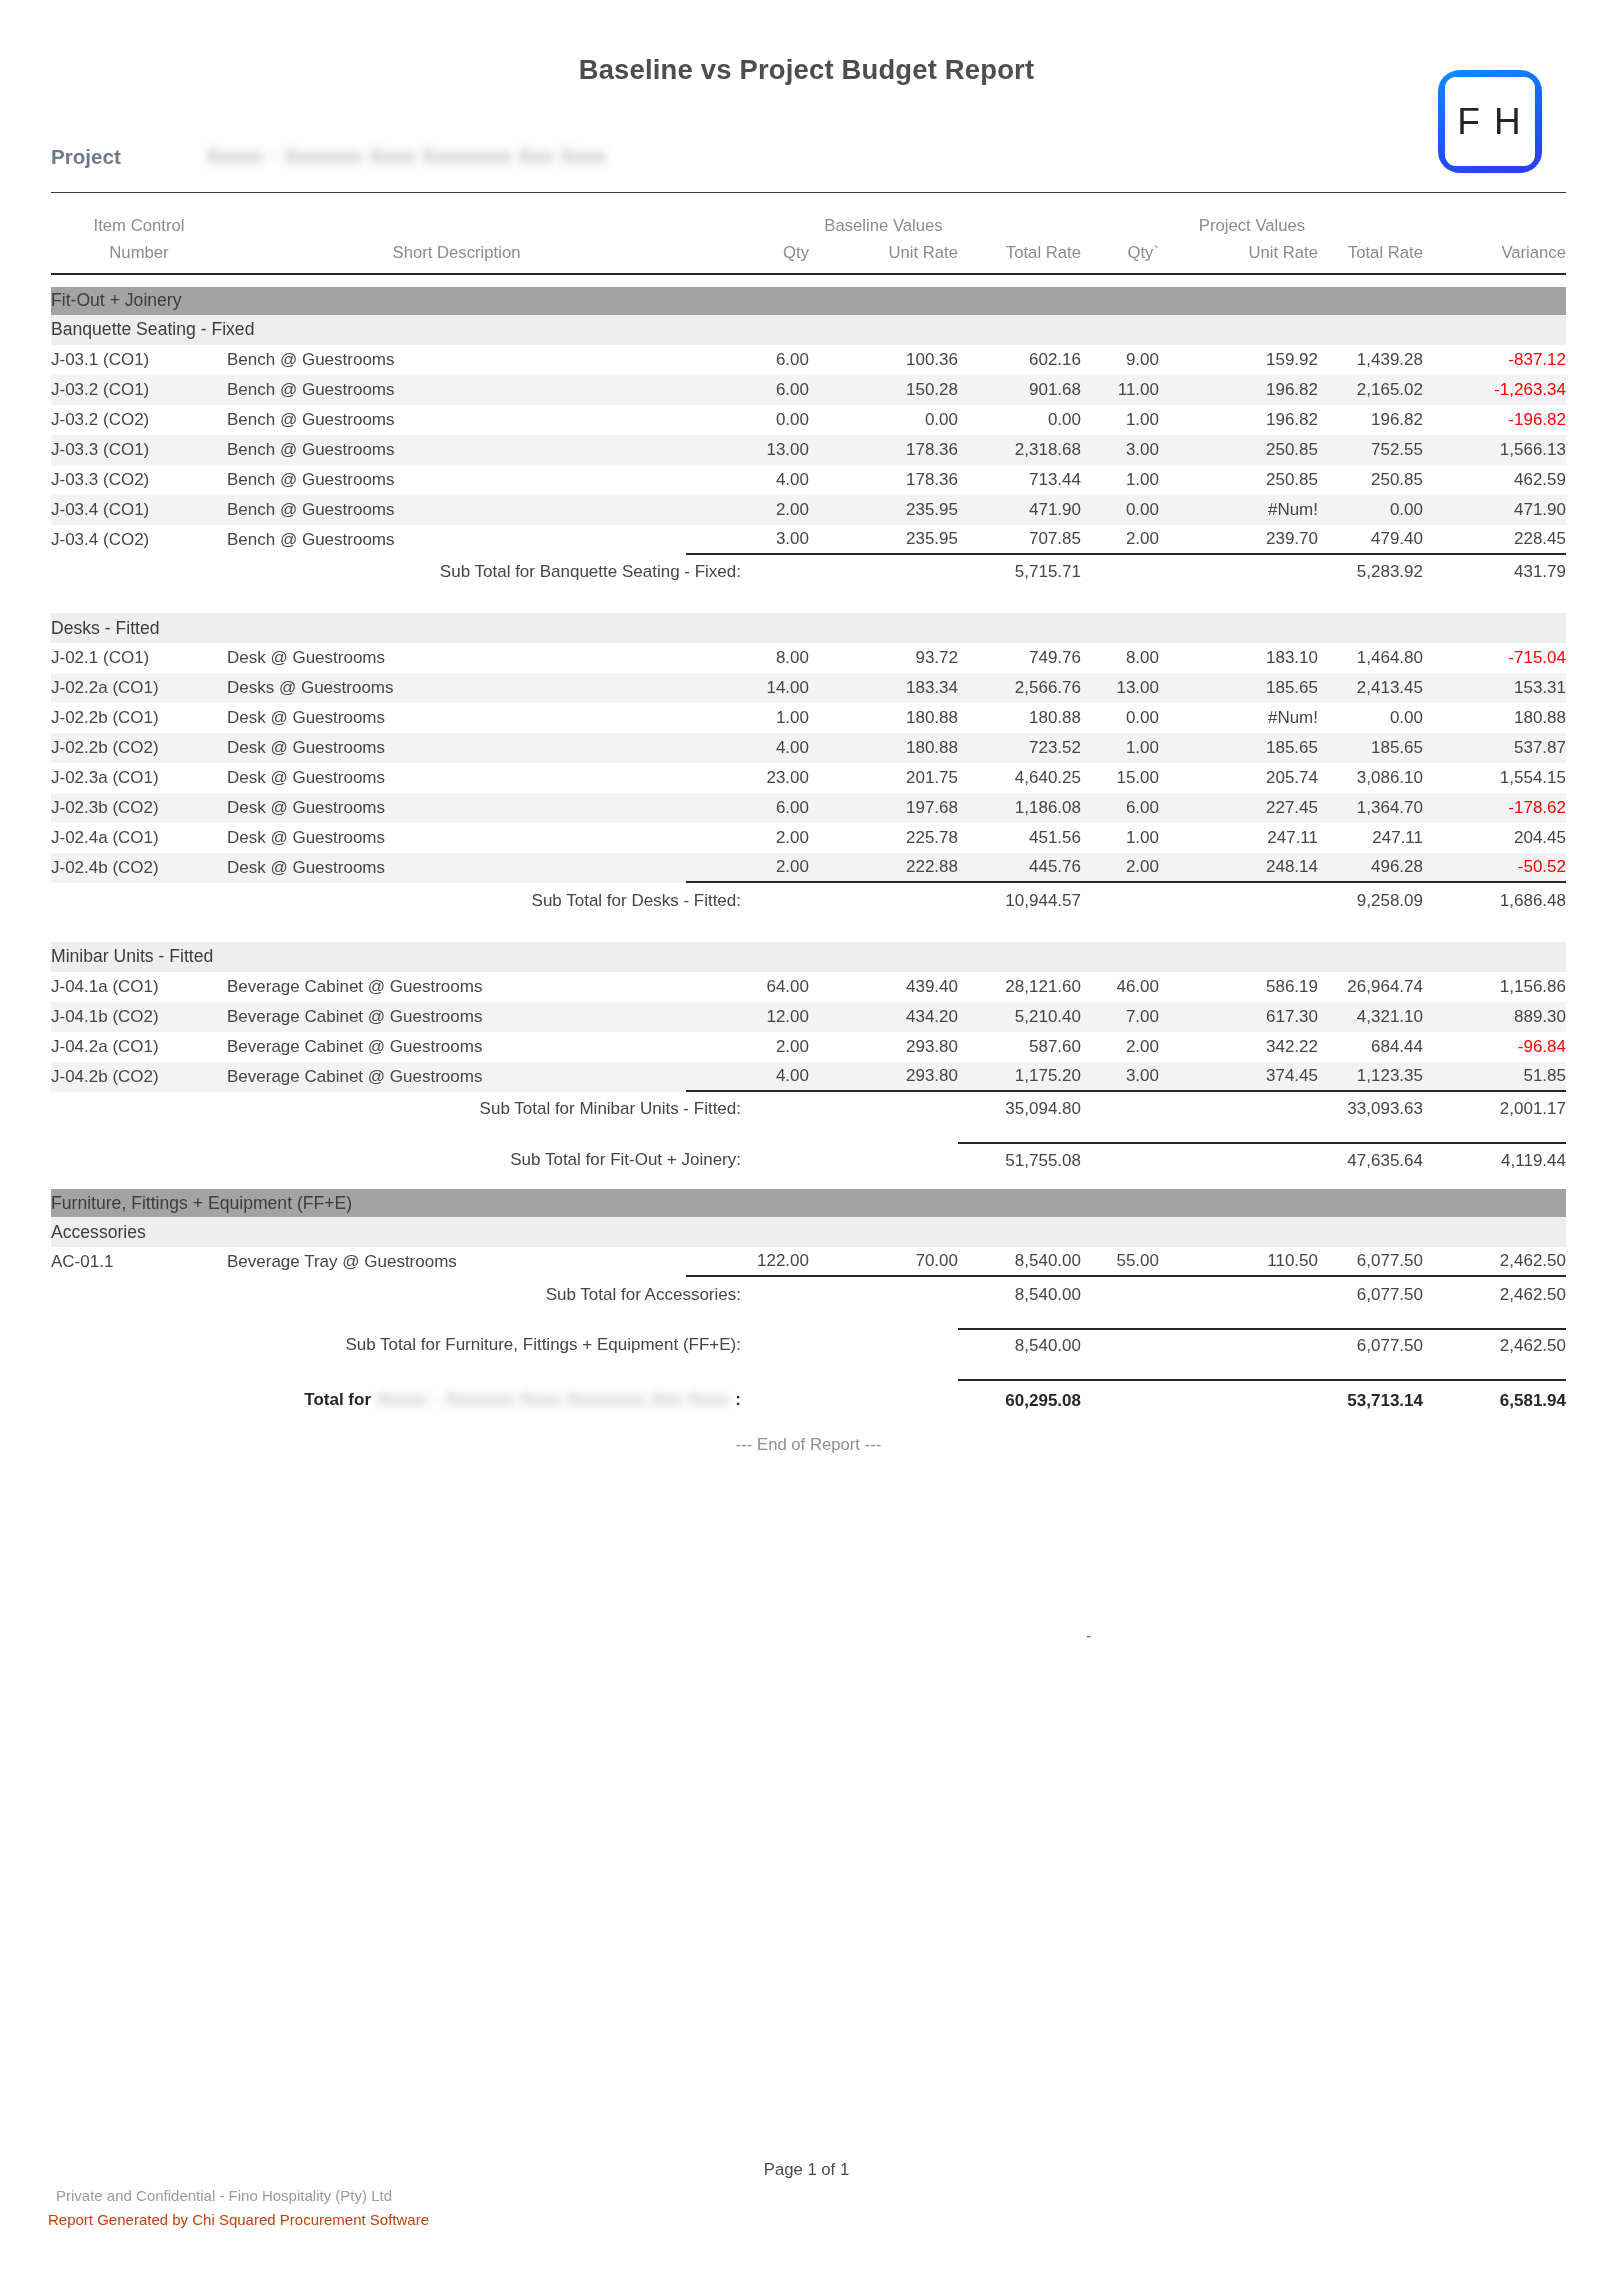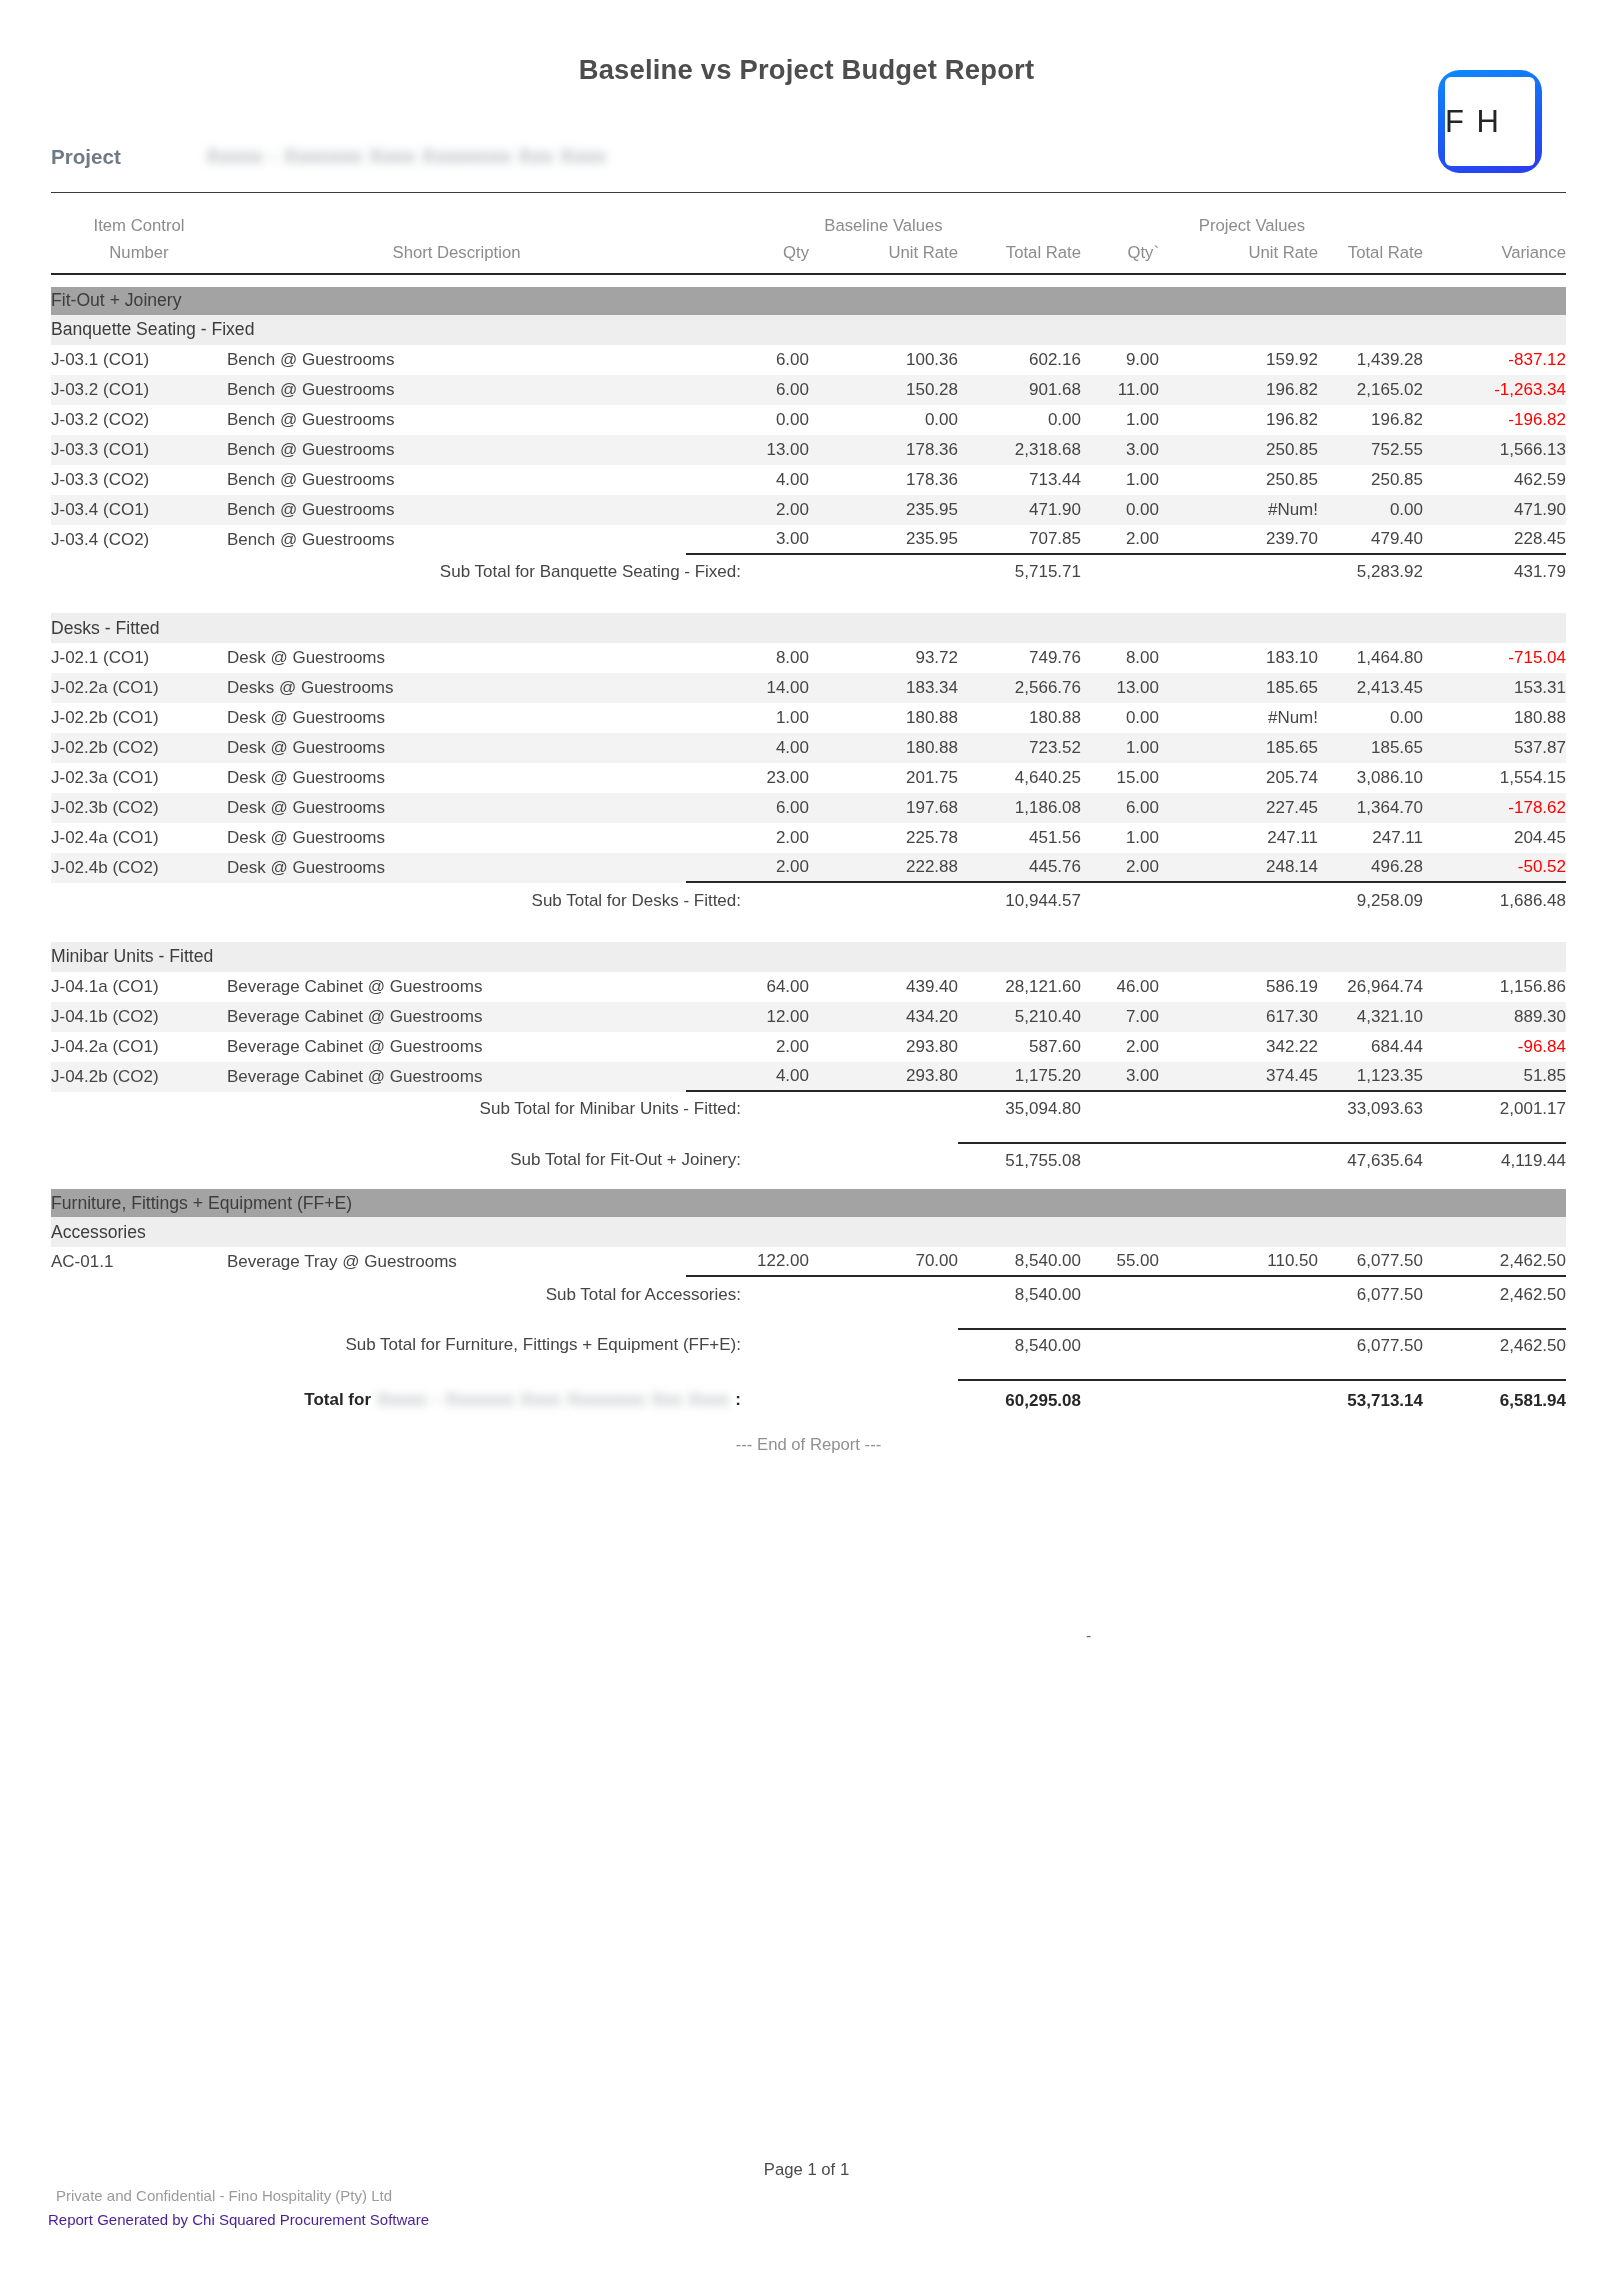--- a/index.html
+++ b/index.html
@@ -15,23 +15,23 @@
     margin:54px 0 0 0;
     font-size:27.4px;font-weight:bold;color:#4d4d4d;
     text-align:center;letter-spacing:0.2px;
   }
   .logo{
     position:absolute;left:1438px;top:70px;width:104px;height:103px;
     border-radius:21.6px;box-sizing:border-box;padding:6.9px;
     background:linear-gradient(165deg,#0d8cfc 0%,#1b5bf5 55%,#2c3bf0 100%);
   }
   .logo-inner{
-    width:100%;height:100%;background:#ffffff;border-radius:6px;
-    display:flex;align-items:center;
-    font-size:31px;font-weight:500;color:#252525;letter-spacing:2px;
+    width:100%;height:100%;background:#ffffff;border-radius:11px;
+    display:flex;align-items:center;justify-content:center;
+    font-size:37px;font-weight:500;color:#252525;letter-spacing:2px;
   }
   .meta-row{margin-left:51px;height:31px;display:flex;align-items:center;}
   .project-row{margin-top:55px;}
   .date-row{margin-top:25.5px;}
   .meta-label{width:155px;font-size:20.6px;font-weight:bold;color:#6e7a87;}
   .meta-value{font-size:19.6px;color:#44546a;}
   .blurred{filter:blur(4.9px);color:#8f9499;letter-spacing:1px;}
   .content{margin:19.6px 47px 0 51px;}
   .top-rule{border-top:1.5px solid #3a3a3a;}
   .thead{padding-top:19.6px;padding-bottom:5.9px;border-bottom:2.5px solid #262626;}
@@ -61,21 +61,21 @@
   .rule-above > :nth-child(n+3){border-top:2px solid #262626;height:100%;
        display:flex;align-items:center;justify-content:flex-end;box-sizing:border-box;}
   .section-subtotal{margin-top:15.7px;}
   .grand-total{height:43px;margin-top:15.7px;font-weight:bold;color:#262626;}
   .gt-blur{display:inline-block;margin:0 5.9px;font-weight:normal;}
   .end-marker{margin-top:13.7px;text-align:center;color:#909090;font-size:16.7px;}
   .stray-dash{position:absolute;left:1086px;top:1627px;color:#6b6b6b;font-size:15.7px;}
   .page-indicator{position:absolute;left:0;right:0;top:2160px;text-align:center;
        color:#4a4a4a;font-size:16.7px;}
   .footer-line1{position:absolute;left:56px;top:2187px;color:#9b9b9b;font-size:15px;}
-  .footer-line2{position:absolute;left:48px;top:2211px;color:#4c1d95;font-size:15px;}
+  .footer-line2{position:absolute;left:48px;top:2211px;color:#c2410c;font-size:15px;}
 </style>
 </head>
 <body>
 
 <div class="page">
 
   <div class="logo">
     <div class="logo-inner">
       <span>F H</span>
     </div>

